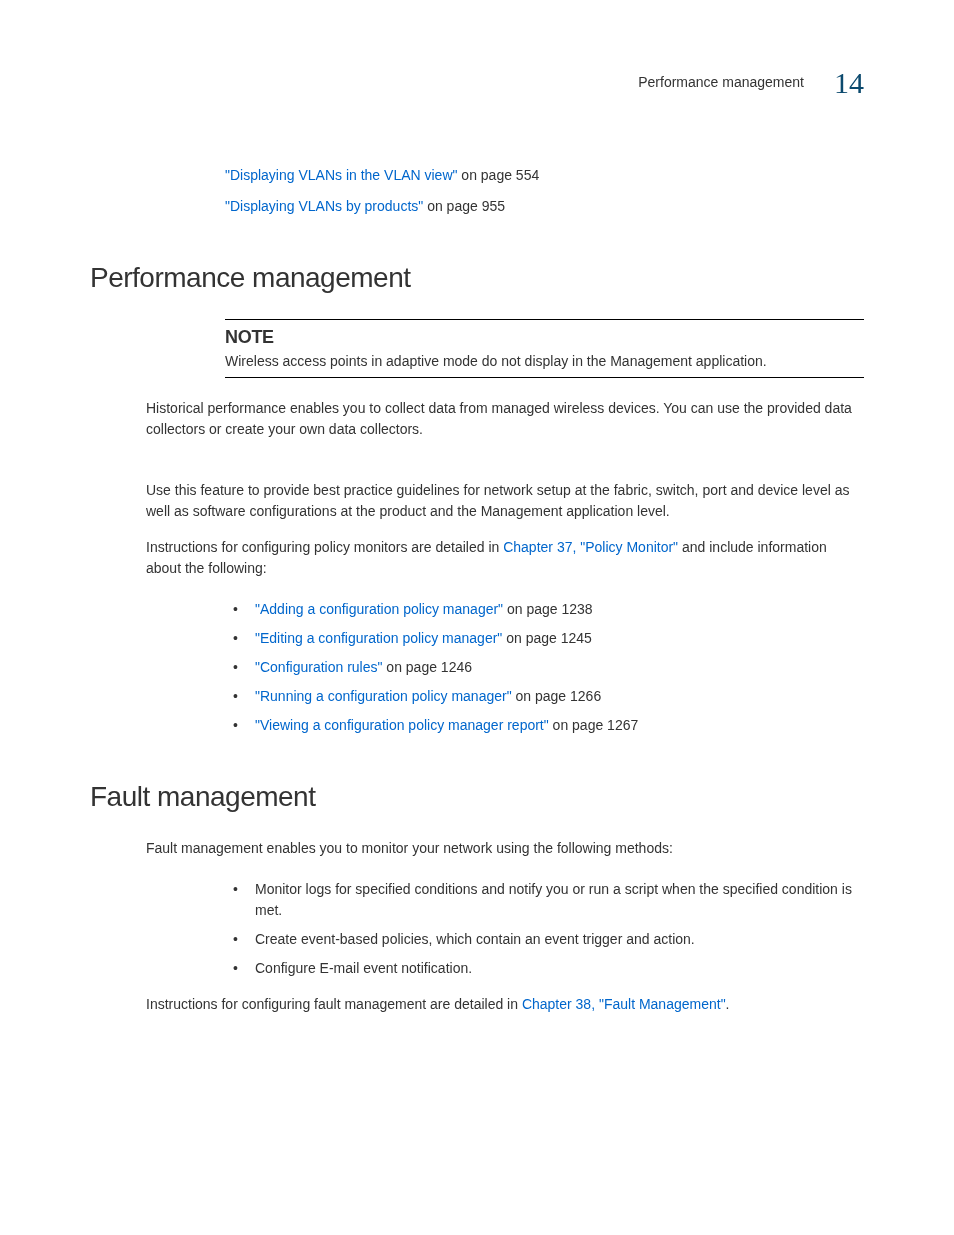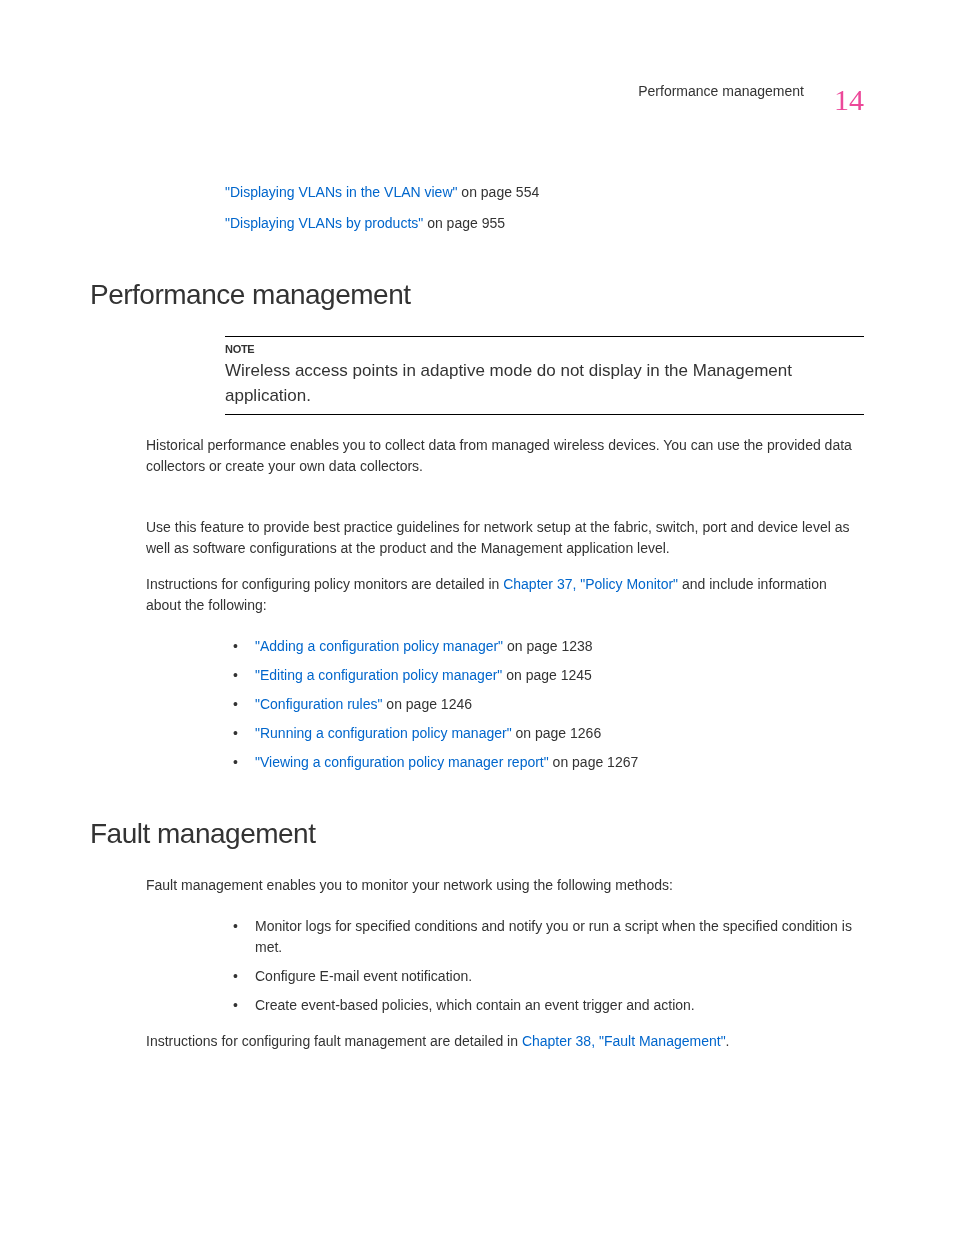--- a/index.html
+++ b/index.html
@@ -26,22 +26,21 @@
       gap: 30px;
     }
     .header-text {
       font-size: 14px;
       color: #333;
     }
     .header-number {
       font-size: 30px;
       font-weight: normal;
       font-family: Georgia, 'Times New Roman', serif;
-      color: #ec4899;
-      margin-top: 17px;
+      color: #0c4a6e;
     }
     .top-links {
       margin-left: 135px;
       margin-bottom: 40px;
     }
     .top-links p {
       margin-bottom: 10px;
     }
     .link {
       color: #0066cc;
@@ -68,25 +67,25 @@
       margin-bottom: 20px;
     }
     .note-rule {
       border: none;
       border-top: 1px solid #000;
       margin-bottom: 4px;
     }
     .note-label {
       font-family: 'Arial Narrow', Arial, sans-serif;
       font-weight: bold;
-      font-size: 11px;
+      font-size: 18px;
       letter-spacing: -0.3px;
     }
     .note-text {
-      font-size: 17px;
+      font-size: 14px;
       margin-bottom: 4px;
     }
     .note-rule-bottom {
       border: none;
       border-top: 1px solid #000;
       margin-top: 5px;
       margin-bottom: 15px;
     }
     .body-text {
       margin-bottom: 15px;
@@ -181,24 +180,24 @@
 
   <div class="content-block">
     <p class="body-text">Fault management enables you to monitor your network using the following methods:</p>
   </div>
 
   <ul>
     <li>
       <span>Monitor logs for specified conditions and notify you or run a script when the specified condition is met.</span>
     </li>
     <li>
+      <span>Create event-based policies, which contain an event trigger and action.</span>
+    </li>
+    <li>
       <span>Configure E-mail event notification.</span>
-    </li>
-    <li>
-      <span>Create event-based policies, which contain an event trigger and action.</span>
     </li>
   </ul>
 
   <div class="content-block">
     <p class="body-text">
       <span>Instructions for configuring fault management are detailed in </span><span class="inline-link">Chapter 38, "Fault Management"</span><span>.</span>
     </p>
   </div>
 </div>
 

